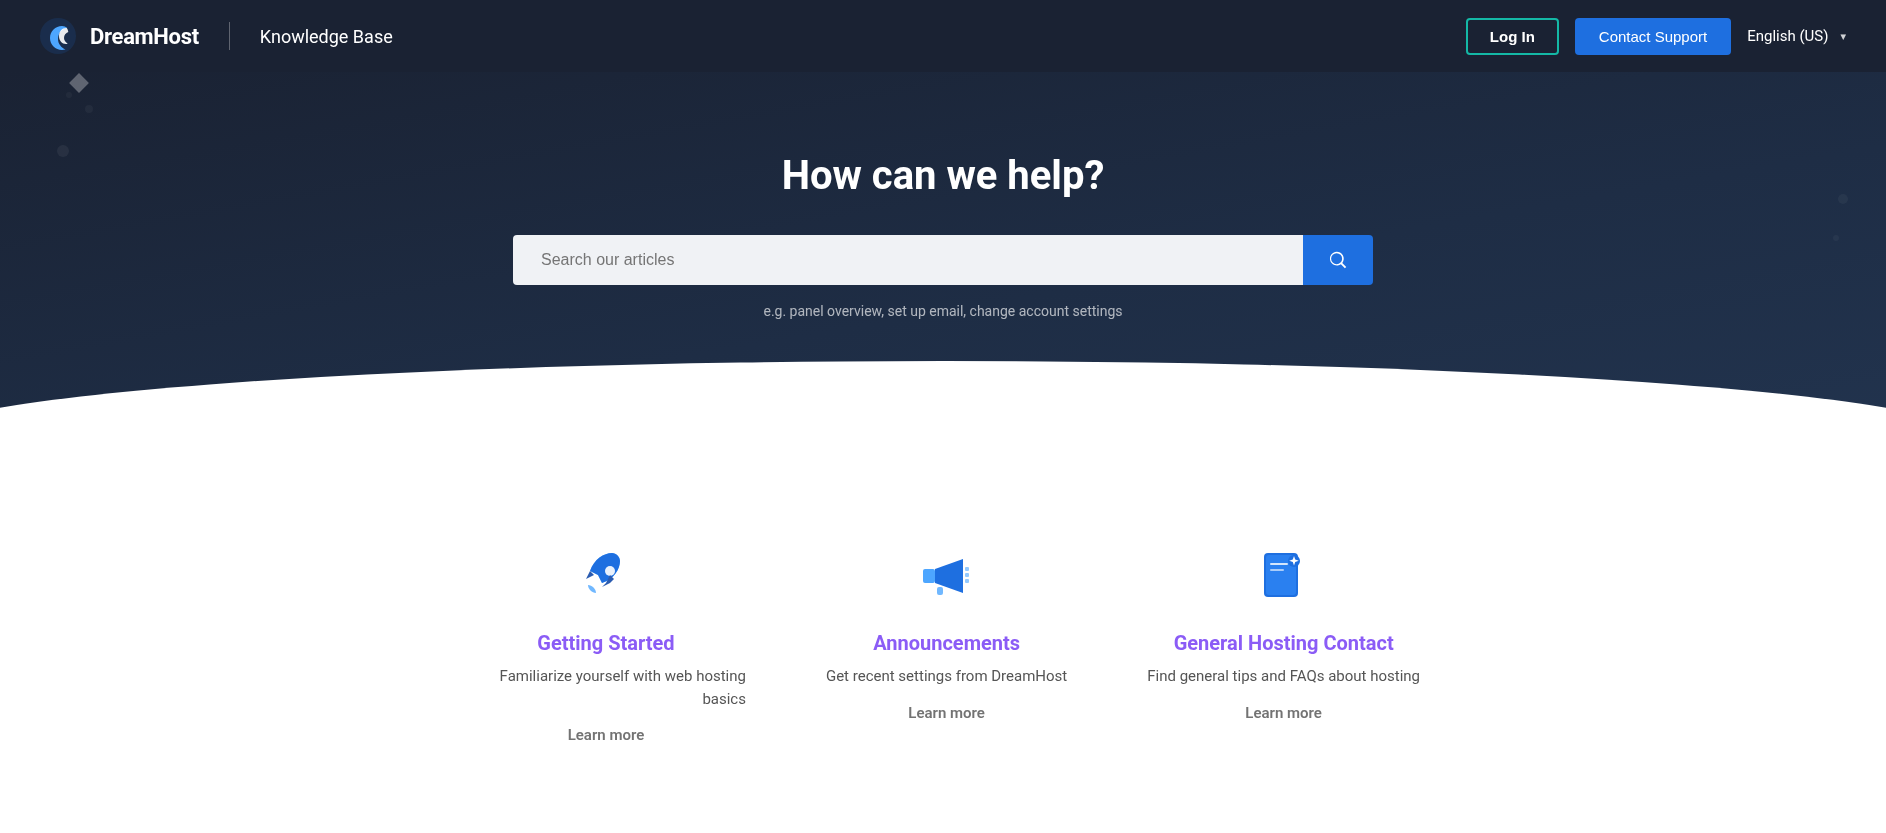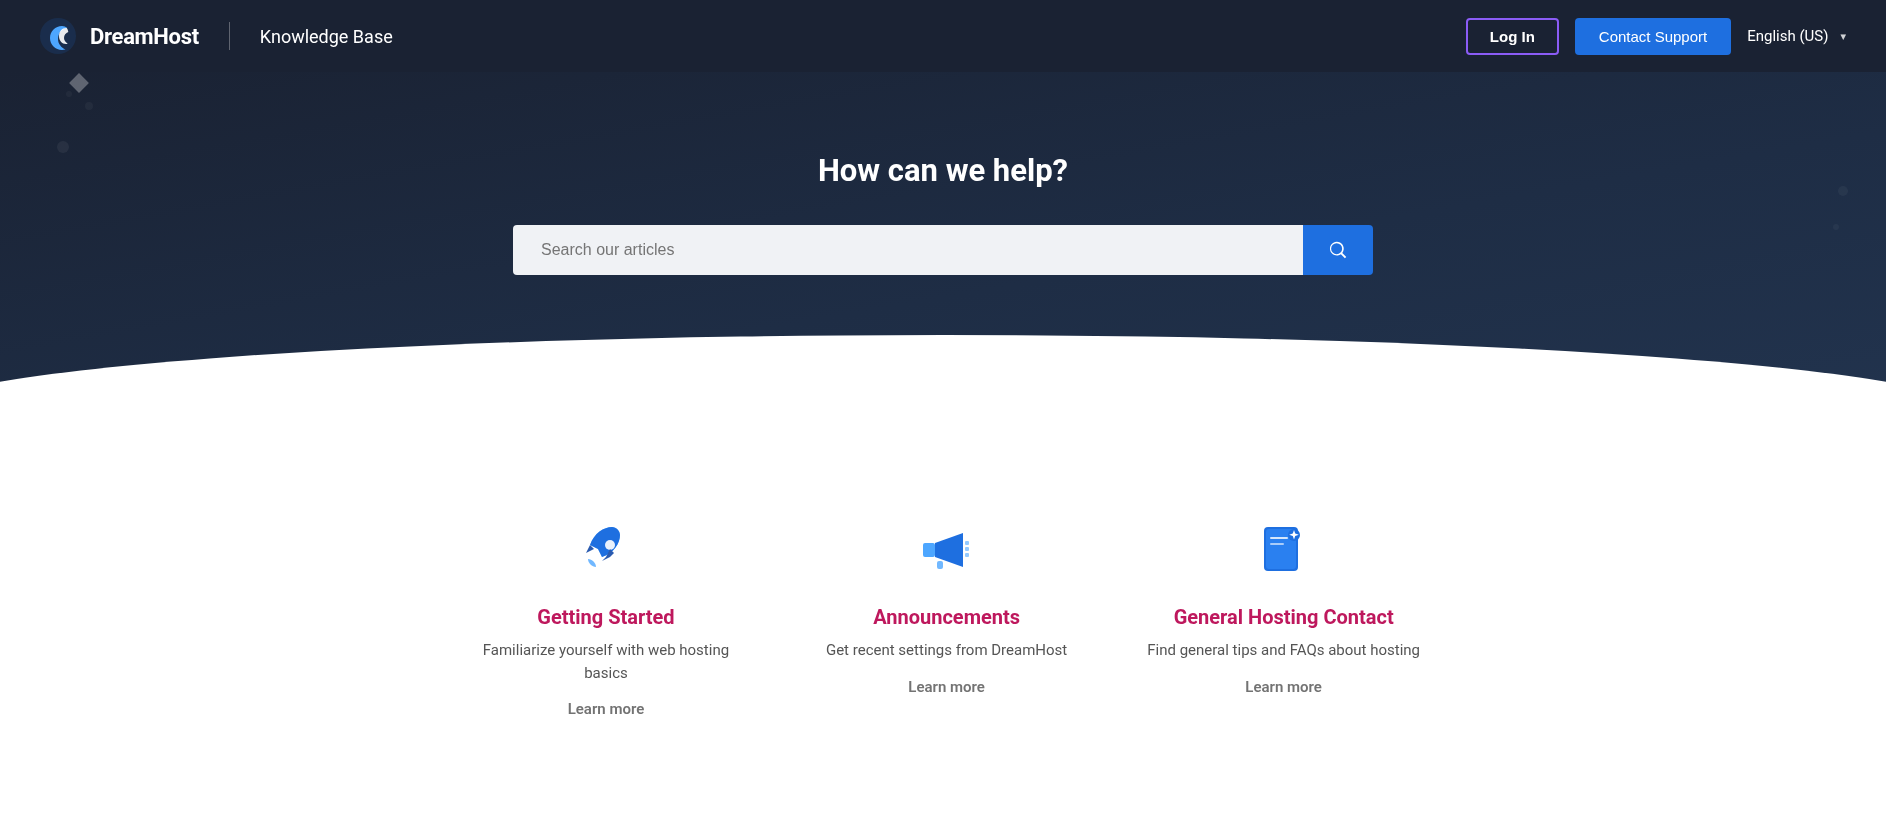--- a/index.html
+++ b/index.html
@@ -42,21 +42,21 @@
       font-weight: 400;
     }
     .header-right {
       margin-left: auto;
       display: flex;
       align-items: center;
       gap: 16px;
     }
     .btn-login {
       background: transparent;
-      border: 2px solid #8b5cf6;
+      border: 2px solid #14b8a6;
       color: #fff;
       padding: 8px 22px;
       border-radius: 4px;
       font-size: 15px;
       font-weight: 600;
       cursor: pointer;
     }
     .btn-contact {
       background: #1e6fe0;
       border: none;
@@ -103,21 +103,21 @@
       top: 0; left: 0; right: 0; bottom: 0;
       pointer-events: none;
     }
     .dot {
       position: absolute;
       border-radius: 50%;
       background: rgba(255,255,255,0.15);
     }
     .hero-title {
       color: #fff;
-      font-size: 31px;
+      font-size: 40px;
       font-weight: 700;
       margin-bottom: 36px;
       position: relative;
       z-index: 2;
     }
     .search-bar {
       display: flex;
       max-width: 860px;
       margin: 0 auto 18px;
       position: relative;
@@ -174,28 +174,29 @@
       width: 72px;
       height: 72px;
       margin-bottom: 20px;
       display: flex;
       align-items: center;
       justify-content: center;
     }
     .card-title {
       font-size: 20px;
       font-weight: 700;
-      color: #be185d;
+      color: #8b5cf6;
       margin-bottom: 10px;
     }
     .card-desc {
       font-size: 15px;
       color: #555;
       margin-bottom: 16px;
       line-height: 1.5;
+      text-align: right;
     }
     .card-link {
       color: #737373;
       font-size: 15px;
       font-weight: 600;
       text-decoration: none;
       cursor: pointer;
     }
 
     
@@ -246,20 +247,21 @@
 
   <div class="search-bar">
     <input class="search-input" type="text" placeholder="Search our articles" style="">
     <button class="search-btn">
       <svg class="search-icon-svg" viewBox="0 0 24 24" xmlns="http://www.w3.org/2000/svg">
         <path d="M21 19.5l-4.35-4.35A7.5 7.5 0 1 0 15.15 16.6L19.5 21 21 19.5zM10.5 16.5A6 6 0 1 1 16.5 10.5 6 6 0 0 1 10.5 16.5z"></path>
       </svg>
     </button>
   </div>
 
+  <p class="search-hint">e.g.  panel overview, set up email, change account settings</p>
 </section>
 
 <section class="cards-section">
 
   <div class="card">
     <div class="card-icon">
       <svg width="64" height="64" viewBox="0 0 64 64" fill="none" xmlns="http://www.w3.org/2000/svg">
         <path d="M38 10C30 10 20 16 16 28l8 4 4 8c12-4 18-14 18-22 0-4-3.6-8-8-8z" fill="#4da6ff" opacity="0.7"></path>
         <path d="M38 10C30 10 20 16 16 28l8 4 4 8c12-4 18-14 18-22 0-4-3.6-8-8-8z" fill="#1e6fe0"></path>
         <circle cx="36" cy="28" r="5" fill="#fff" opacity="0.9"></circle>

